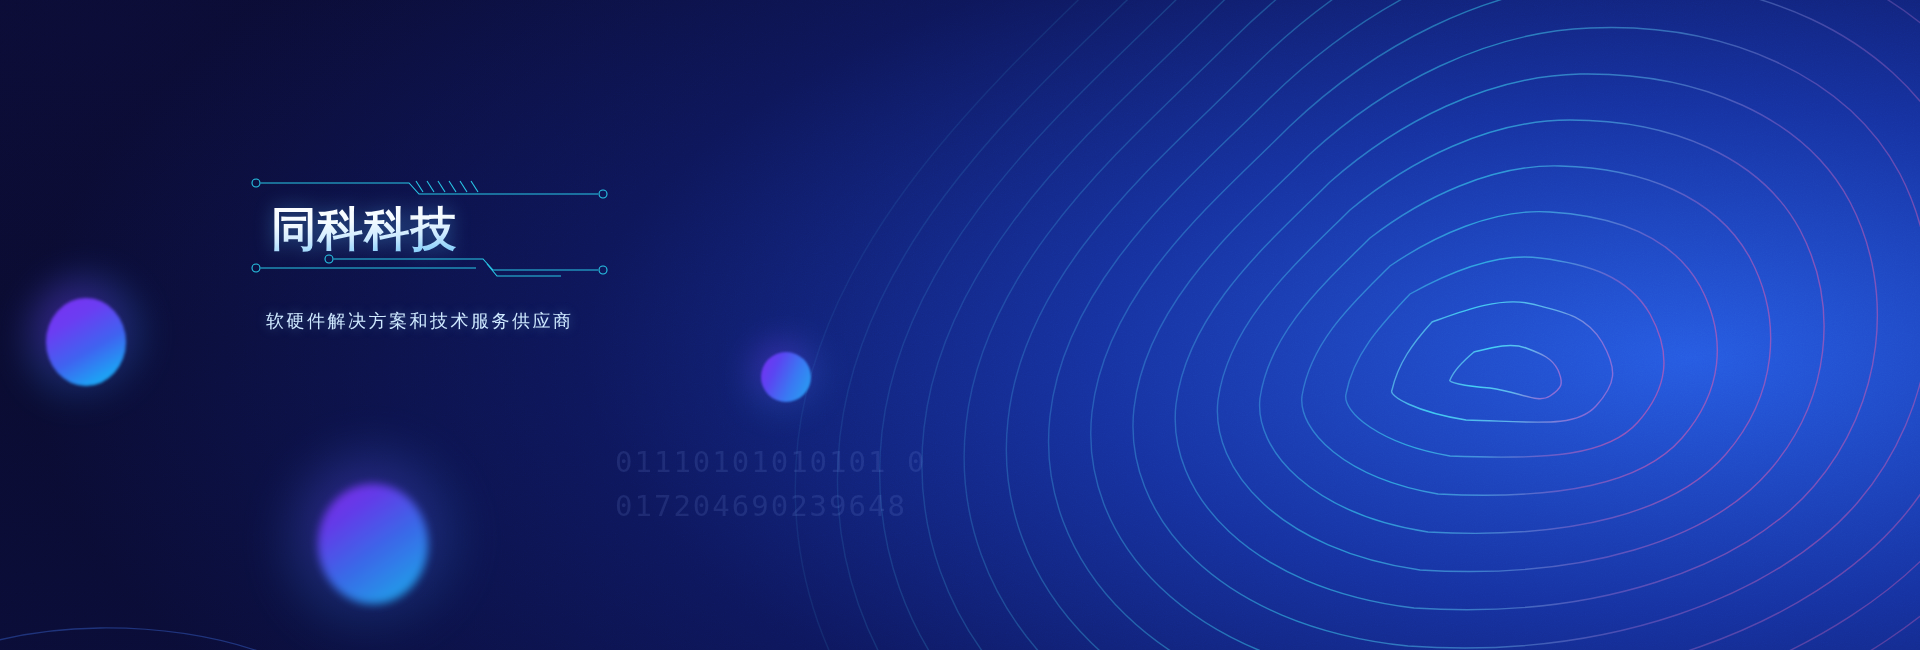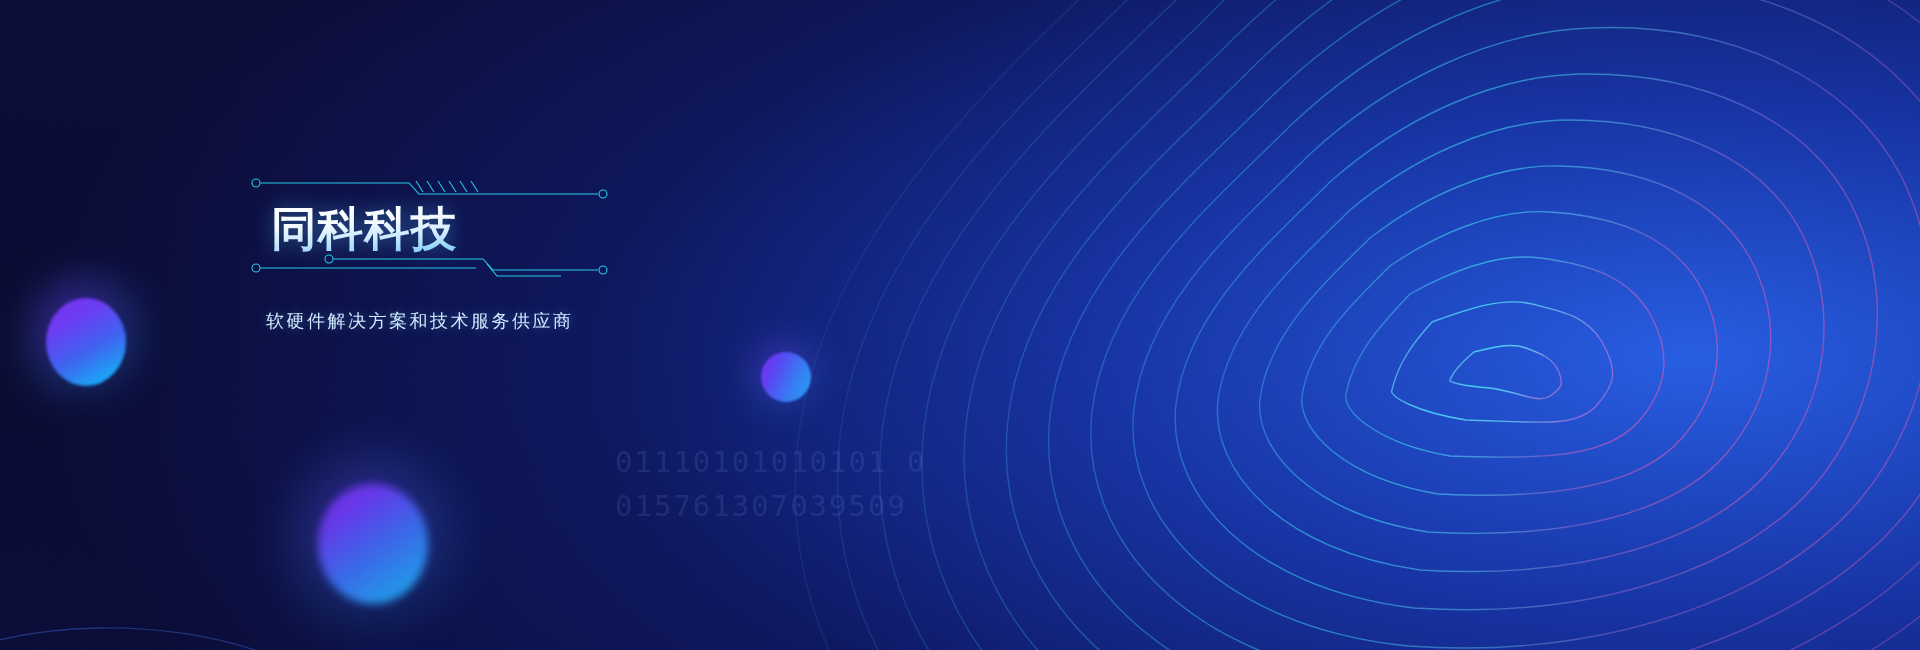--- a/index.html
+++ b/index.html
@@ -131,21 +131,21 @@
       <path d="M2 560 C 36 454 140 366 292 364 C 450 362 570 438 622 548 C 626 554 628 558 630 560" opacity="0.33"></path>
       <path d="M26 560 C 58 484 150 408 282 406 C 424 404 536 474 586 560" opacity="0.30"></path>
       <path d="M52 560 C 82 512 164 450 272 448 C 398 446 502 510 548 560" opacity="0.27"></path>
       <path d="M80 560 C 106 540 178 492 262 490 C 372 488 468 544 508 560" opacity="0.24"></path>
       <path d="M112 560 C 136 556 192 532 254 531 C 348 530 432 556 466 560" opacity="0.20"></path>
     </g>
   </svg>
 
   <div id="binary">
     <div>01110101010101 0</div>
-    <div>015761307039509</div>
+    <div>017204690239648</div>
   </div>
 
   <div class="orb" id="orb-left">
     <div class="glow"></div>
     <div class="core"></div>
   </div>
   <div class="orb" id="orb-mid">
     <div class="glow"></div>
     <div class="core"></div>
   </div>

